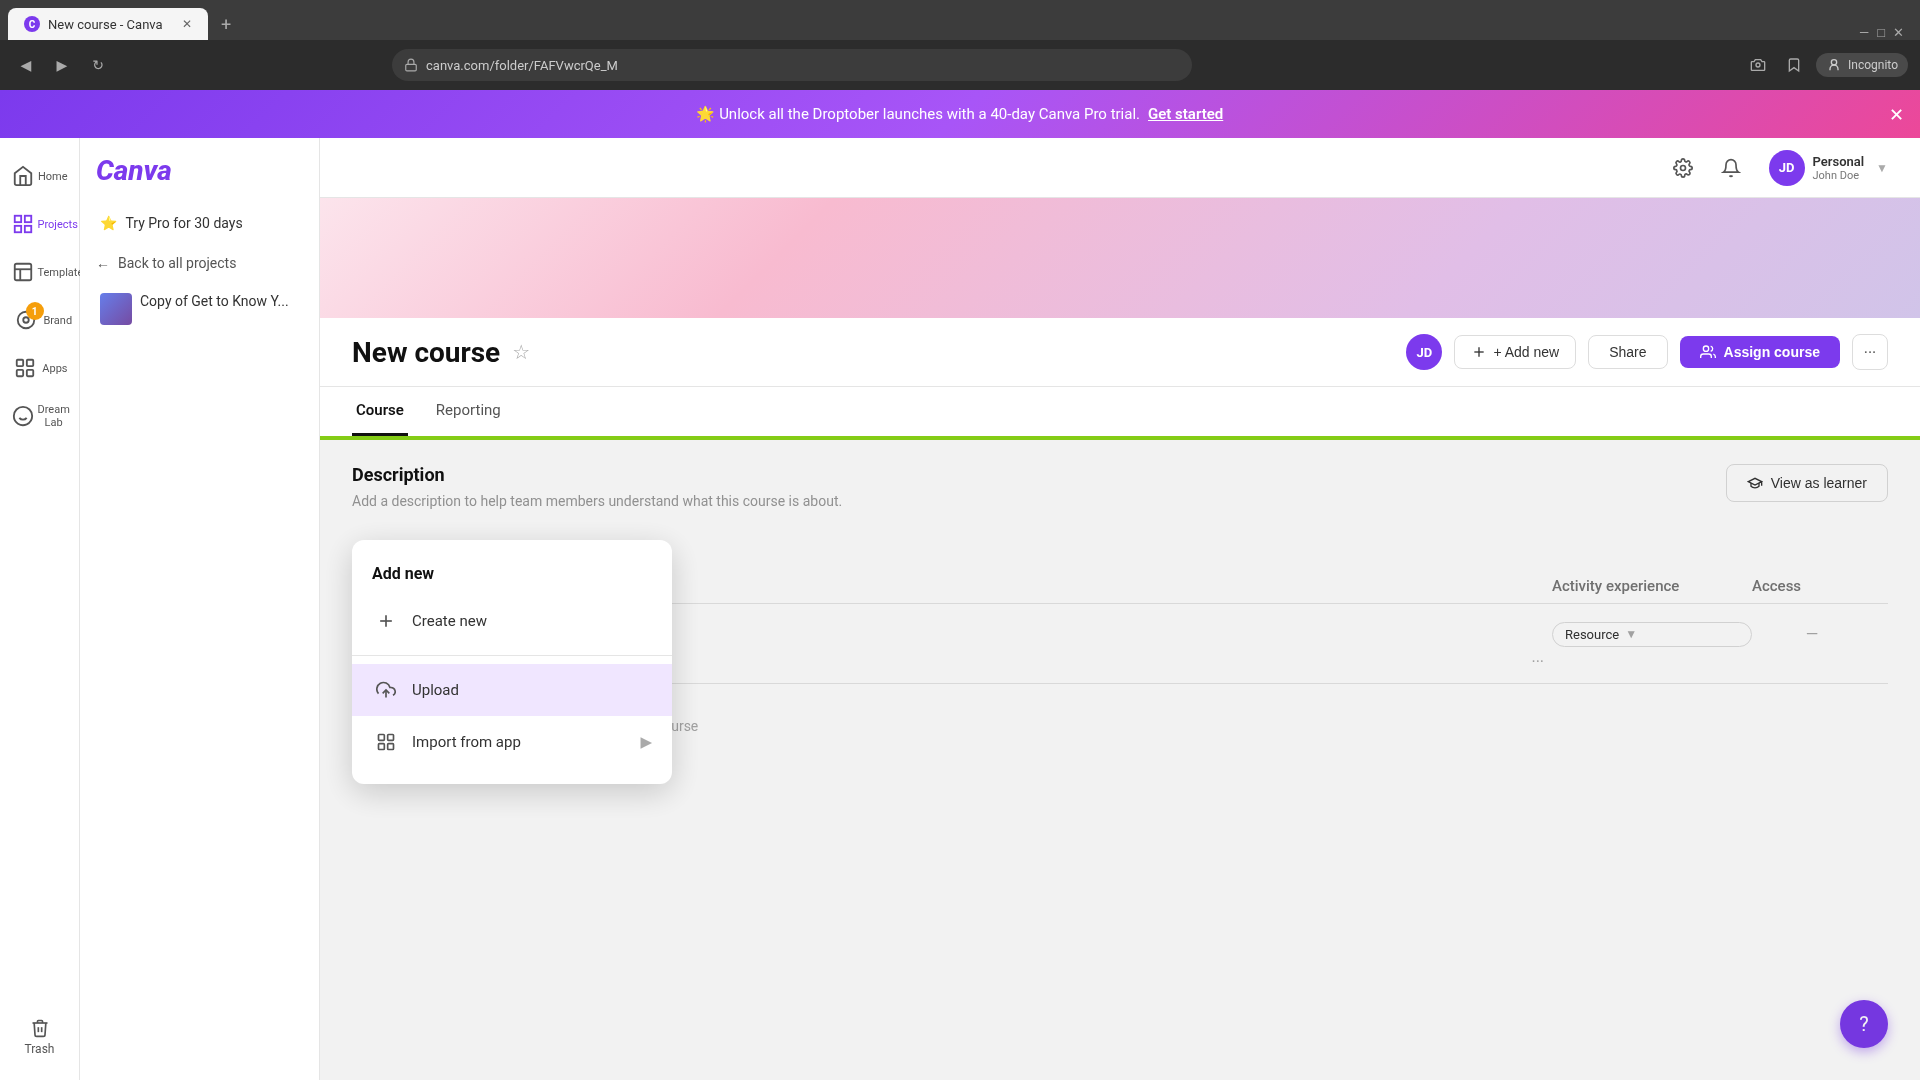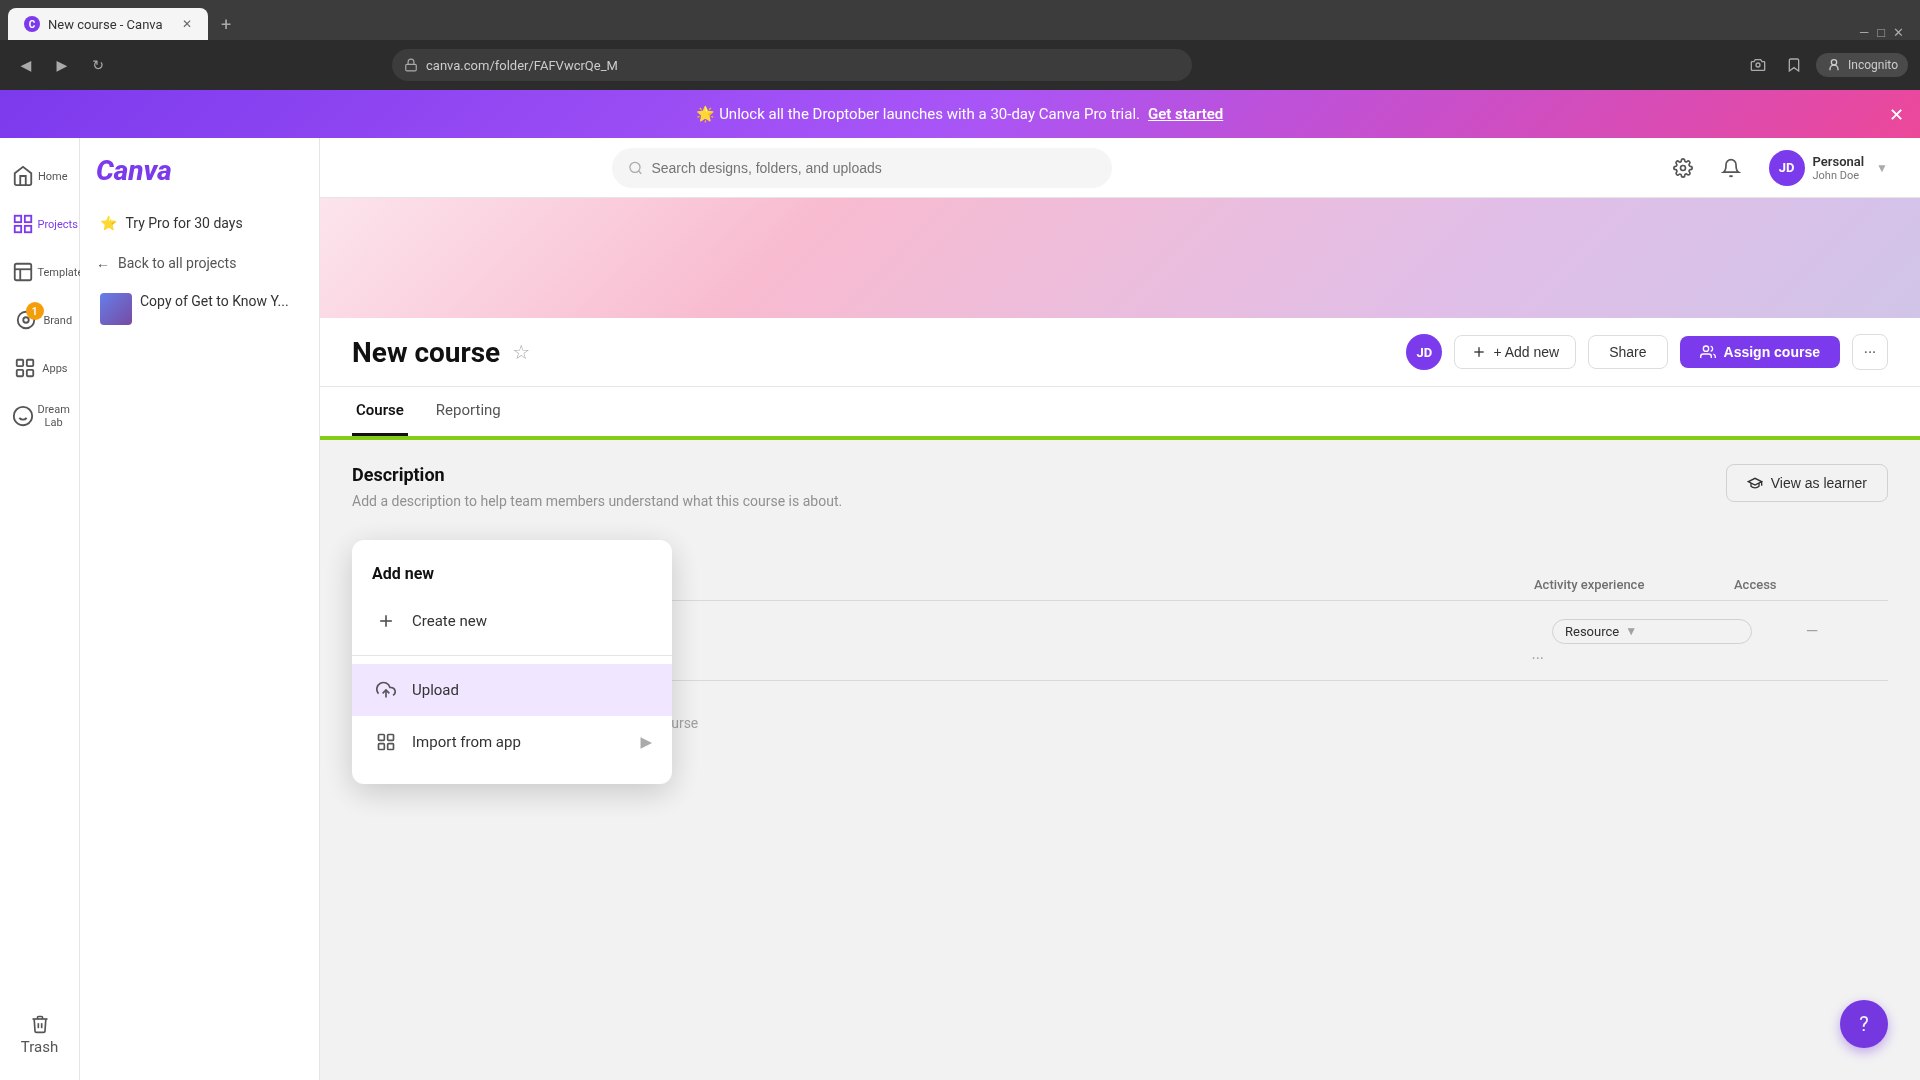--- a/index.html
+++ b/index.html
@@ -31,21 +31,21 @@
     
     .sidebar { width: 80px; background: white; border-right: 1px solid #e5e5e5; display: flex; flex-direction: column; align-items: center; padding: 16px 0; gap: 4px; }
     .sidebar-item { display: flex; flex-direction: row; align-items: center; gap: 4px; padding: 8px 6px; border-radius: 8px; cursor: pointer; width: 68px; }
     .sidebar-item .icon { width: 28px; height: 28px; display: flex; align-items: center; justify-content: center; color: #555; }
     .sidebar-item .label { font-size: 11px; color: #555; text-align: center; }
     .sidebar-item.active .icon { color: #7c3aed; }
     .sidebar-item.active .label { color: #7c3aed; }
     .sidebar-badge { width: 18px; height: 18px; background: #f59e0b; border-radius: 50%; position: absolute; top: -4px; right: -4px; display: flex; align-items: center; justify-content: center; font-size: 10px; color: white; font-weight: 700; }
     .sidebar-icon-wrap { position: relative; }
     .trash-item { display: flex; flex-direction: column; align-items: center; gap: 4px; padding: 8px 6px; cursor: pointer; width: 68px; }
-    .trash-item .label { font-size: 15px; color: #555; text-align: right; }
+    .trash-item .label { font-size: 12px; color: #555; text-align: right; }
 
     
     .left-panel { width: 240px; background: white; border-right: 1px solid #e5e5e5; padding: 16px; display: flex; flex-direction: column; gap: 12px; }
     .canva-logo { font-size: 28px; font-weight: 800; color: #7c3aed; margin-bottom: 8px; font-style: italic; }
     .create-btn { background: #7c3aed; color: white; border: none; border-radius: 24px; padding: 12px 20px; font-size: 15px; font-weight: 600; cursor: pointer; display: flex; align-items: center; gap: 8px; width: 100%; justify-content: center; }
     .try-pro { display: flex; align-items: center; gap: 8px; padding: 8px 4px; font-size: 14px; color: #333; cursor: pointer; }
     .try-pro .star { color: #f59e0b; }
     .back-btn { display: flex; align-items: center; gap: 8px; font-size: 14px; color: #555; cursor: pointer; padding: 4px 0; }
     .project-item { display: flex; gap: 8px; padding: 6px 4px; font-size: 14px; color: #333; cursor: pointer; border-radius: 6px; }
     .project-thumb { width: 32px; height: 32px; background: linear-gradient(135deg, #667eea, #764ba2); border-radius: 4px; flex-shrink: 0; }
@@ -69,21 +69,21 @@
     
     .course-body { flex: 1; padding: 24px 32px; overflow-y: auto; position: relative; }
     .section-title { font-size: 18px; font-weight: 700; color: #111; margin-bottom: 8px; }
     .description-placeholder { font-size: 14px; color: #999; margin-bottom: 24px; }
 
     
     .view-learner-btn { position: absolute; right: 32px; top: 24px; display: flex; align-items: center; gap: 8px; padding: 10px 20px; border: 1px solid #ddd; border-radius: 8px; cursor: pointer; font-size: 14px; color: #333; background: white; }
 
     
     .activity-table { width: 100%; margin-top: 60px; }
-    .table-header { display: grid; grid-template-columns: 1fr 200px 120px; padding: 8px 34px; font-size: 13px; color: #777; font-weight: 500; border-bottom: 1px solid #e5e5e5; }
+    .table-header { display: grid; grid-template-columns: 1fr 200px 120px; padding: 8px 16px; font-size: 15px; color: #777; font-weight: 500; border-bottom: 1px solid #e5e5e5; }
     .table-row { display: grid; grid-template-columns: 1fr 200px 120px; padding: 12px 16px; align-items: center; border-bottom: 1px solid #e5e5e5; }
     .activity-num { width: 28px; height: 28px; background: #f0f0f0; border-radius: 50%; display: flex; align-items: center; justify-content: center; font-size: 13px; color: #555; margin-right: 12px; flex-shrink: 0; }
     .activity-cell { display: flex; align-items: center; gap: 4px; }
     .activity-thumb { width: 48px; height: 36px; background: linear-gradient(135deg, #667eea, #764ba2); border-radius: 4px; margin-right: 8px; flex-shrink: 0; }
     .activity-name { font-size: 14px; color: #333; }
     .resource-badge { display: flex; align-items: center; gap: 6px; padding: 4px 12px; border: 1px solid #ddd; border-radius: 16px; font-size: 13px; color: #333; cursor: pointer; }
     .dash-cell { color: #aaa; text-align: center; }
 
     
     .next-activity-row { display: flex; align-items: center; gap: 12px; padding: 16px; margin-top: 8px; }
@@ -162,21 +162,21 @@
             <circle cx="12" cy="8" r="4"></circle>
             <path d="M6 20v-2a6 6 0 0112 0v2"></path>
           </svg>
         <span>Incognito</span>
       </div>
     </div>
   </div>
 </div>
 
 <div class="promo-banner">
-  <span>🌟 Unlock all the Droptober launches with a 30-day Canva Pro trial.</span>
+  <span>🌟 Unlock all the Droptober launches with a 40-day Canva Pro trial.</span>
   <a href="#">Get started</a>
   <span class="close-btn">✕</span>
 </div>
 
 <div class="app-layout">
 
   <div class="sidebar">
     <div class="sidebar-item">
       <div class="icon">
         <svg width="22" height="22" viewBox="0 0 24 24" fill="none" stroke="currentColor" stroke-width="2">
@@ -275,27 +275,20 @@
     </div>
     <div class="project-item">
       <div class="project-thumb"></div>
       <span>Copy of Get to Know Y...</span>
     </div>
   </div>
 
   <div style="flex:1;display:flex;flex-direction:column;overflow:hidden;">
 
     <div class="app-header">
-      <div class="search-bar">
-        <svg width="16" height="16" viewBox="0 0 24 24" fill="none" stroke="#aaa" stroke-width="2">
-            <circle cx="11" cy="11" r="8"></circle>
-            <line x1="21" y1="21" x2="16.65" y2="16.65"></line>
-          </svg>
-        <input type="text" placeholder="Search designs, folders, and uploads" style="">
-      </div>
       <div class="header-right">
         <div class="header-icon">
           <svg width="20" height="20" viewBox="0 0 24 24" fill="none" stroke="#555" stroke-width="2">
               <circle cx="12" cy="12" r="3"></circle>
               <path d="M19.4 15a1.65 1.65 0 00.33 1.82l.06.06a2 2 0 010 2.83 2 2 0 01-2.83 0l-.06-.06a1.65 1.65 0 00-1.82-.33 1.65 1.65 0 00-1 1.51V21a2 2 0 01-4 0v-.09A1.65 1.65 0 009 19.4a1.65 1.65 0 00-1.82.33l-.06.06a2 2 0 01-2.83-2.83l.06-.06A1.65 1.65 0 004.68 15a1.65 1.65 0 00-1.51-1H3a2 2 0 010-4h.09A1.65 1.65 0 004.6 9a1.65 1.65 0 00-.33-1.82l-.06-.06a2 2 0 012.83-2.83l.06.06A1.65 1.65 0 009 4.68a1.65 1.65 0 001-1.51V3a2 2 0 014 0v.09a1.65 1.65 0 001 1.51 1.65 1.65 0 001.82-.33l.06-.06a2 2 0 012.83 2.83l-.06.06A1.65 1.65 0 0019.4 9a1.65 1.65 0 001.51 1H21a2 2 0 010 4h-.09a1.65 1.65 0 00-1.51 1z"></path>
             </svg>
         </div>
         <div class="header-icon">
           <svg width="20" height="20" viewBox="0 0 24 24" fill="none" stroke="#555" stroke-width="2">
               <path d="M18 8A6 6 0 006 8c0 7-3 9-3 9h18s-3-2-3-9"></path>

